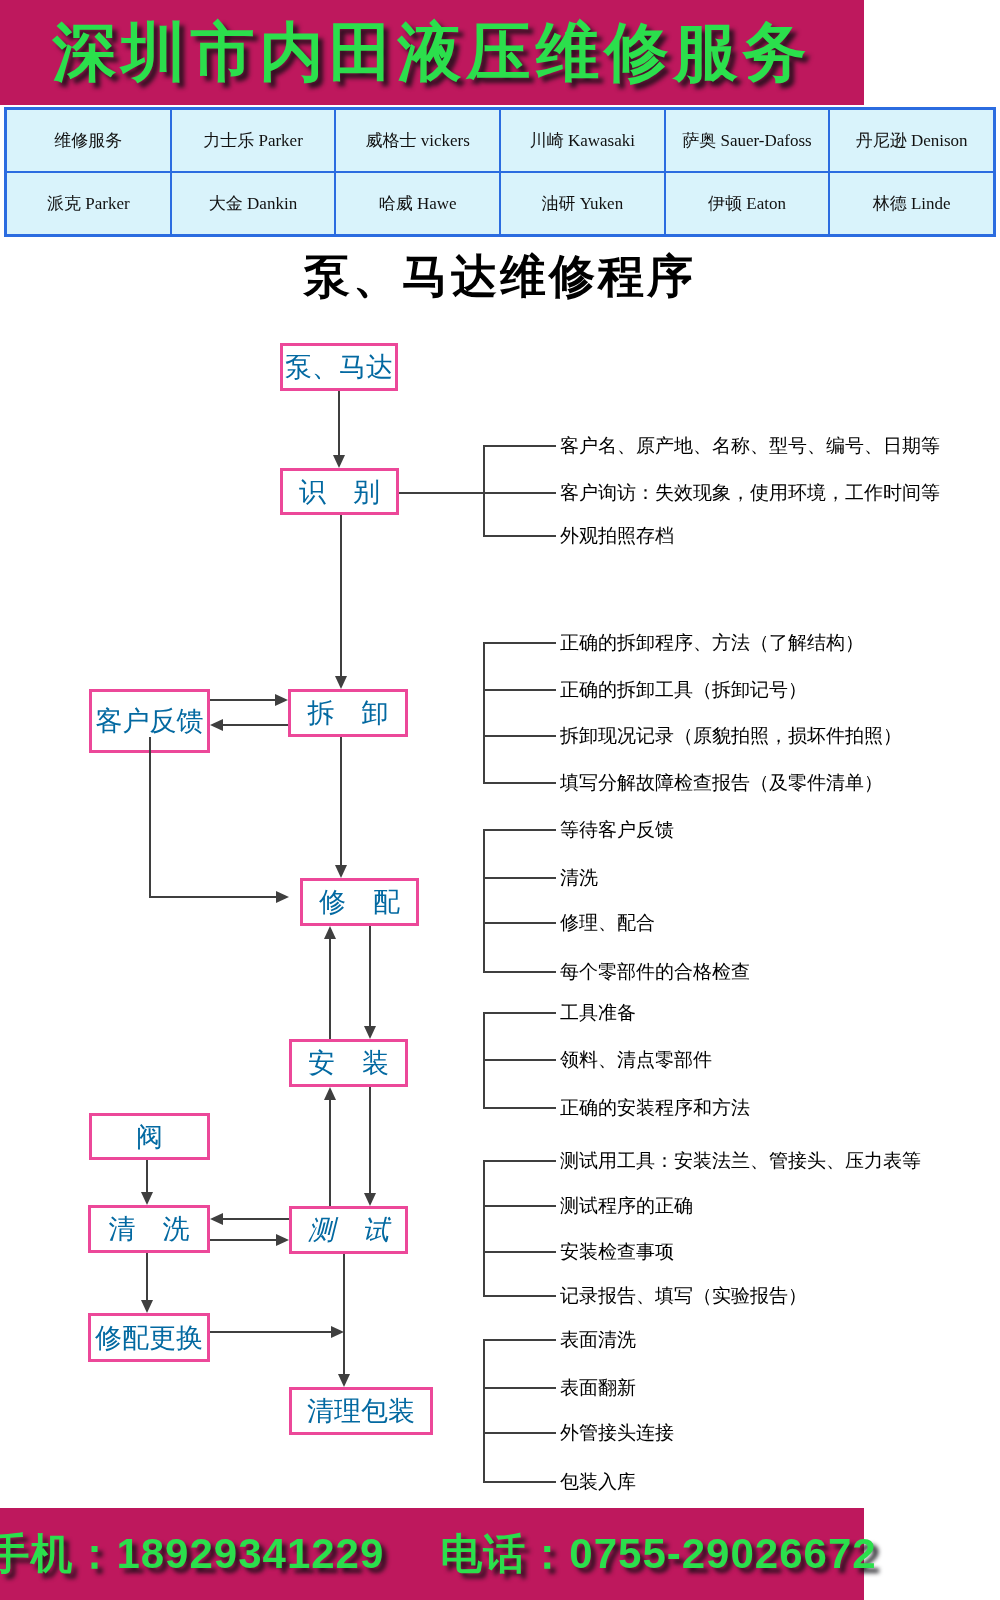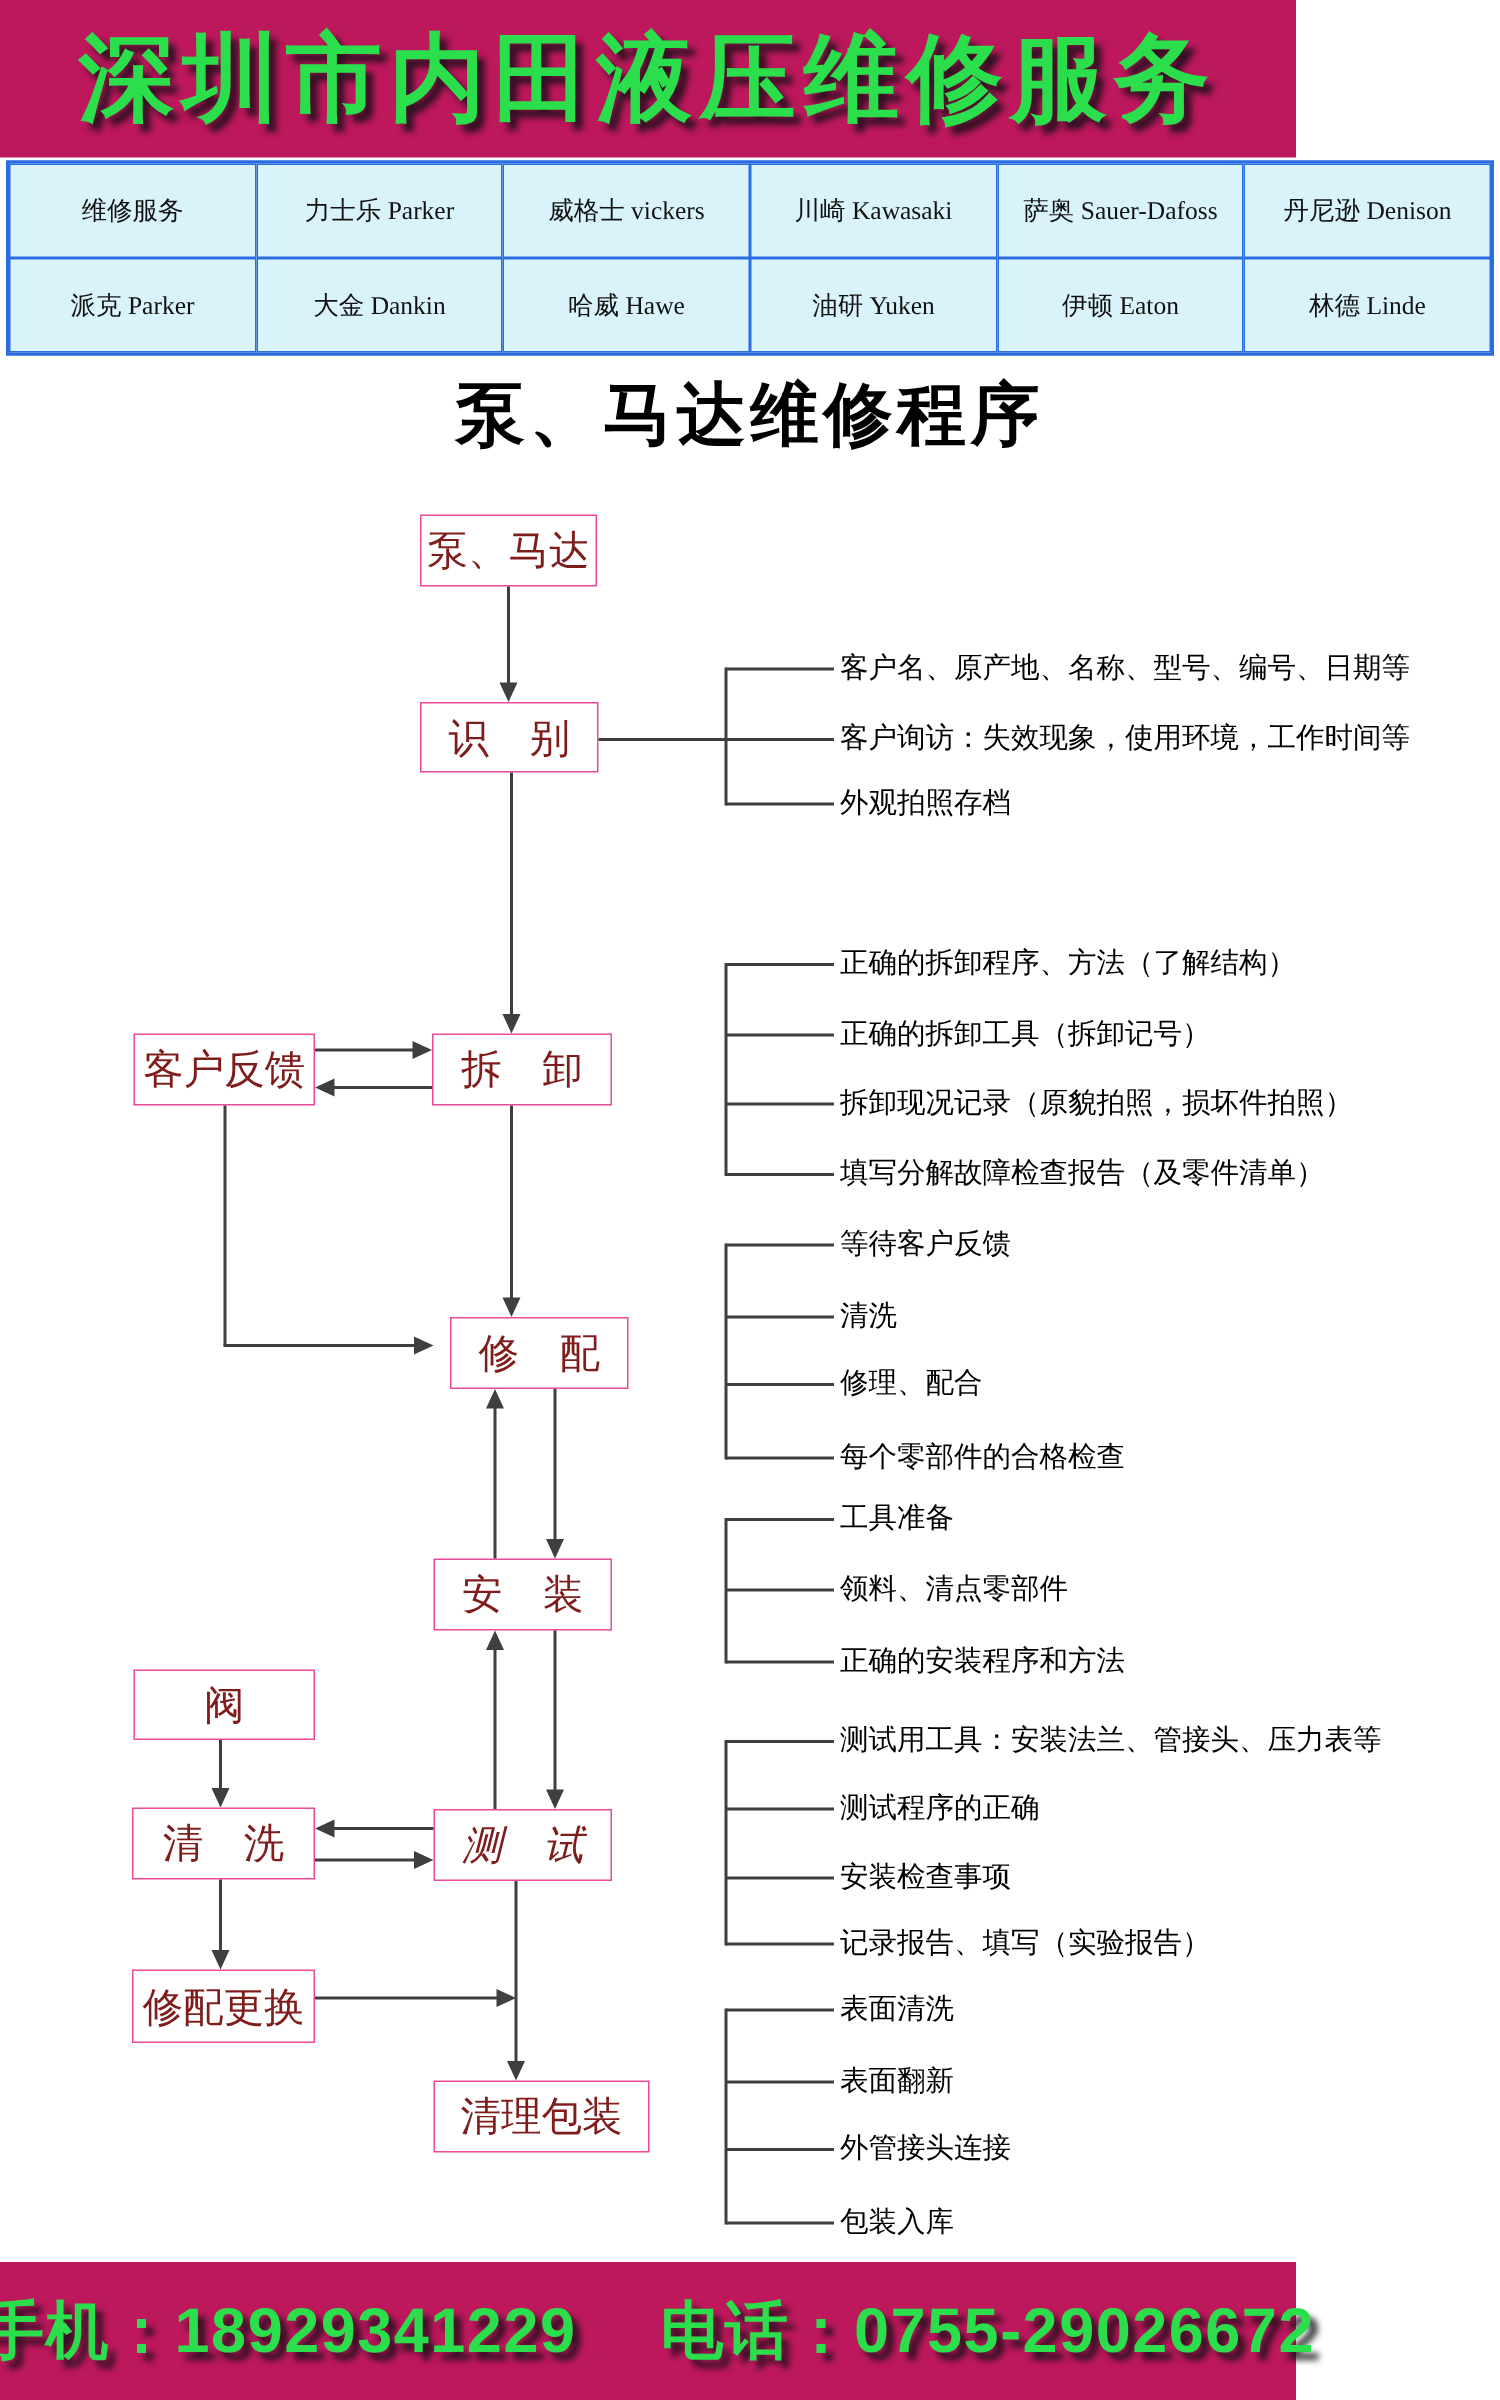--- a/index.html
+++ b/index.html
@@ -15,22 +15,22 @@
   
   #brands{position:absolute;left:4px;top:107px;width:992px;height:130px;
           display:grid;grid-template-columns:repeat(6,1fr);grid-template-rows:1fr 1fr;
           border:2px solid #2b6ce0;box-sizing:border-box;background:#2b6ce0;}
   #brands .cell{border:1px solid #2b6ce0;background:#d9f3fb;display:flex;align-items:center;
           justify-content:center;font-size:17px;color:#111;font-family:"Liberation Serif",serif;
           white-space:nowrap;}
   
   #diagram-title{position:absolute;left:0;top:246px;width:1000px;text-align:center;
           font-size:46px;font-weight:bold;color:#000;letter-spacing:3px;}
-  .box{position:absolute;background:#fff;border:1px solid #ec4899;box-sizing:border-box;
-       display:flex;align-items:center;justify-content:center;font-size:27px;color:#7f1d1d;
+  .box{position:absolute;background:#fff;border:3px solid #ec4899;box-sizing:border-box;
+       display:flex;align-items:center;justify-content:center;font-size:27px;color:#0369a1;
        white-space:nowrap;}
   .hl{position:absolute;height:2px;background:#3f3f3f;}
   .vl{position:absolute;width:2px;background:#3f3f3f;}
   .ar{position:absolute;width:0;height:0;}
   .ar.d{border-left:6px solid transparent;border-right:6px solid transparent;border-top:13px solid #3f3f3f;}
   .ar.u{border-left:6px solid transparent;border-right:6px solid transparent;border-bottom:13px solid #3f3f3f;}
   .ar.r{border-top:6px solid transparent;border-bottom:6px solid transparent;border-left:13px solid #3f3f3f;}
   .ar.l{border-top:6px solid transparent;border-bottom:6px solid transparent;border-right:13px solid #3f3f3f;}
   .bl{position:absolute;left:560px;height:30px;line-height:30px;font-size:19px;color:#000;white-space:nowrap;}
 </style>
@@ -55,21 +55,21 @@
     <div class="cell">哈威 Hawe</div>
     <div class="cell">油研 Yuken</div>
     <div class="cell">伊顿 Eaton</div>
     <div class="cell">林德 Linde</div>
   </div>
 
   <div id="diagram-title">泵、马达维修程序</div>
 
   <div class="box" style="left:280px;top:343px;width:118px;height:48px;">泵、马达</div>
   <div class="box" style="left:280px;top:468px;width:119px;height:47px;">识　别</div>
-  <div class="box" style="left:89px;top:689px;width:121px;height:48px;">客户反馈</div>
+  <div class="box" style="left:89px;top:689px;width:121px;height:64px;">客户反馈</div>
   <div class="box" style="left:288px;top:689px;width:120px;height:48px;">拆　卸</div>
   <div class="box" style="left:289px;top:878px;width:119px;height:48px;margin-left:11px;">修　配</div>
   <div class="box" style="left:289px;top:1039px;width:119px;height:48px;">安　装</div>
   <div class="box" style="left:89px;top:1113px;width:121px;height:47px;">阀</div>
   <div class="box" style="left:88px;top:1205px;width:122px;height:48px;">清　洗</div>
   <div class="box" style="left:289px;top:1206px;width:119px;height:48px;font-style:italic;">测　试</div>
   <div class="box" style="left:88px;top:1313px;width:122px;height:49px;">修配更换</div>
   <div class="box" style="left:289px;top:1387px;width:144px;height:48px;">清理包装</div>
 
   <div class="vl" style="left:338px;top:391px;height:65px;"></div>

